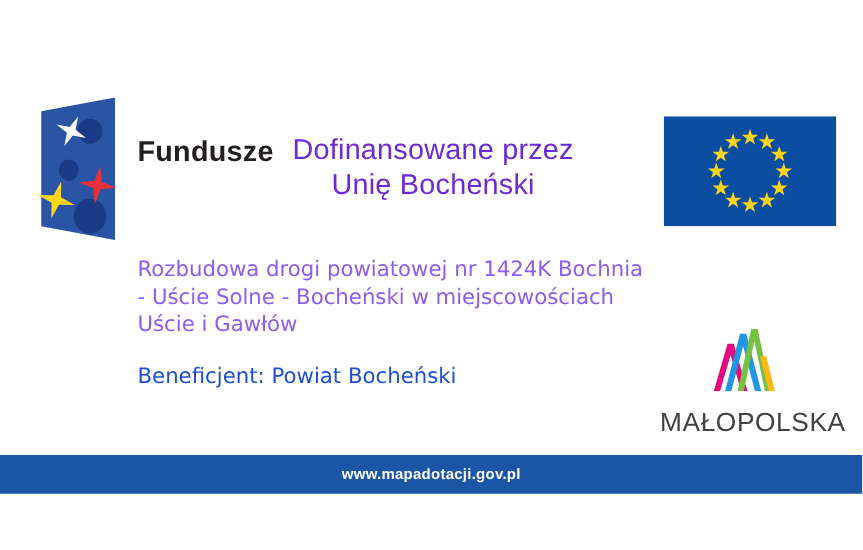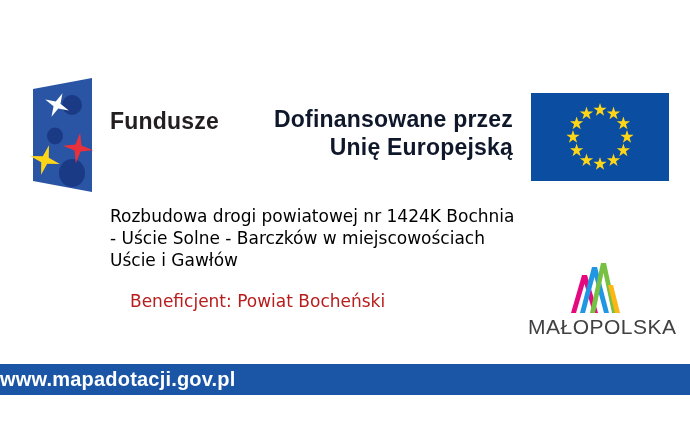--- a/index.html
+++ b/index.html
@@ -9,47 +9,47 @@
   }
   
   .fe-flag{position:absolute;left:27px;top:78px;}
   .fe-wordmark{
     position:absolute;left:110px;top:107px;
     font-weight:bold;font-size:23px;line-height:28px;color:#231f20;
     letter-spacing:0.2px;
   }
   .cofinance{
     position:absolute;left:180px;top:105px;width:333px;
-    text-align:right;font-weight:bold;font-size:23px;line-height:28px;
-    color:#0f172a;letter-spacing:0.2px;
+    text-align:center;font-weight:normal;font-size:23px;line-height:28px;
+    color:#6d28d9;letter-spacing:0.2px;
   }
   .eu-flag{position:absolute;left:531px;top:93px;}
   
   .project{
     position:absolute;left:110px;top:205px;width:450px;
     font-family:"DejaVu Sans",sans-serif;
-    font-size:17px;line-height:22px;color:#000000;
+    font-size:17px;line-height:22px;color:#8b5cf6;
   }
   .beneficiary{
     position:absolute;left:110px;top:290px;width:450px;
     font-family:"DejaVu Sans",sans-serif;
-    font-size:17px;line-height:22px;color:#b91c1c;margin-left:20px;
+    font-size:17px;line-height:22px;color:#1d4ed8;
   }
   
   .malopolska{position:absolute;left:528px;top:263px;width:136px;text-align:center;}
   .malopolska svg{display:block;margin:0 auto;}
   .malopolska-label{
-    margin-top:2px;font-size:21px;color:#414042;letter-spacing:0.5px;
+    margin-top:14px;font-size:21px;color:#414042;letter-spacing:0.5px;
     font-family:"Liberation Sans",sans-serif;white-space:nowrap;
   }
   
   .footer-bar{
     position:absolute;left:0;top:364px;width:690px;height:31px;
-    background:#1a56a5;color:#ffffff;text-align:left;
-    font-weight:bold;font-size:20px;line-height:31px;letter-spacing:0.2px;
+    background:#1a56a5;color:#ffffff;text-align:center;
+    font-weight:bold;font-size:12px;line-height:31px;letter-spacing:0.2px;
   }
 </style>
 </head>
 <body>
 
 <div class="board">
 
   <svg class="fe-flag" width="70" height="115" viewBox="-6 0 70 115">
     <polygon points="0,11 59,0 59,114 0,103" fill="#2a55a5"></polygon>
     <circle cx="39" cy="27" r="10" fill="#1b3a85"></circle>
@@ -61,21 +61,21 @@
       <polygon points="0,-13 2.6,-2.6 13,0 2.6,2.6 0,13 -2.6,2.6 -13,0 -2.6,-2.6" fill="#e8313b" transform="translate(45,70) rotate(8) scale(1.18)"></polygon>
     </g>
   </svg>
 
   <div class="fe-wordmark">
     <div>Fundusze</div>
   </div>
 
   <div class="cofinance">
     <div>Dofinansowane przez</div>
-    <div>Unię Europejską</div>
+    <div>Unię Bocheński</div>
   </div>
 
   <svg class="eu-flag" width="138" height="88" viewBox="0 0 138 88">
     <defs>
       <polygon id="eustar" points="0,-7 1.57,-2.16 6.66,-2.16 2.54,0.83 4.11,5.66 0,2.67 -4.11,5.66 -2.54,0.83 -6.66,-2.16 -1.57,-2.16" fill="#ffd617"></polygon>
     </defs>
     <rect x="0" y="0" width="138" height="88" fill="#0b4da1"></rect>
     <use href="#eustar" x="69" y="17"></use>
     <use href="#eustar" x="82.5" y="20.62"></use>
     <use href="#eustar" x="92.38" y="30.5"></use>
@@ -85,21 +85,21 @@
     <use href="#eustar" x="69" y="71"></use>
     <use href="#eustar" x="55.5" y="67.38"></use>
     <use href="#eustar" x="45.62" y="57.5"></use>
     <use href="#eustar" x="42" y="44"></use>
     <use href="#eustar" x="45.62" y="30.5"></use>
     <use href="#eustar" x="55.5" y="20.62"></use>
   </svg>
 
   <div class="project">
     <div>Rozbudowa drogi powiatowej nr 1424K Bochnia</div>
-    <div>- Uście Solne - Barczków w miejscowościach</div>
+    <div>- Uście Solne - Bocheński w miejscowościach</div>
     <div>Uście i Gawłów</div>
   </div>
 
   <div class="beneficiary">Beneficjent: Powiat Bocheński</div>
 
   <div class="malopolska">
     <svg width="56" height="50" viewBox="0 0 56 50">
       <path d="M3,50 L14,12 L19,12 L30,50 L25,50 L16.5,21 L8,50 Z" fill="#e5097f"></path>
       <path d="M12,50 L24,4 L29,4 L41,50 L36,50 L26.5,14 L17,50 Z" fill="#2196e3"></path>
       <path d="M22,50 L33,0 L38,0 L49,50 L44,50 L35.5,10 L27,50 Z" fill="#76c043"></path>

